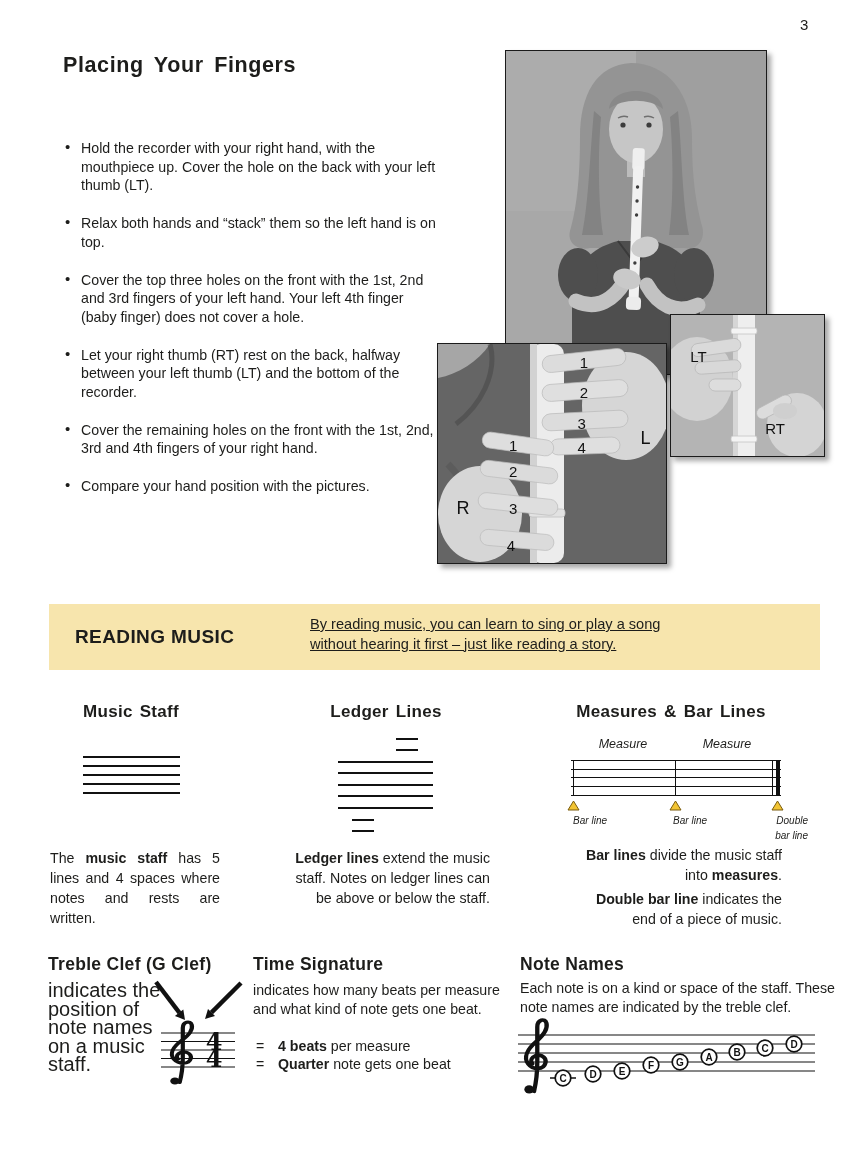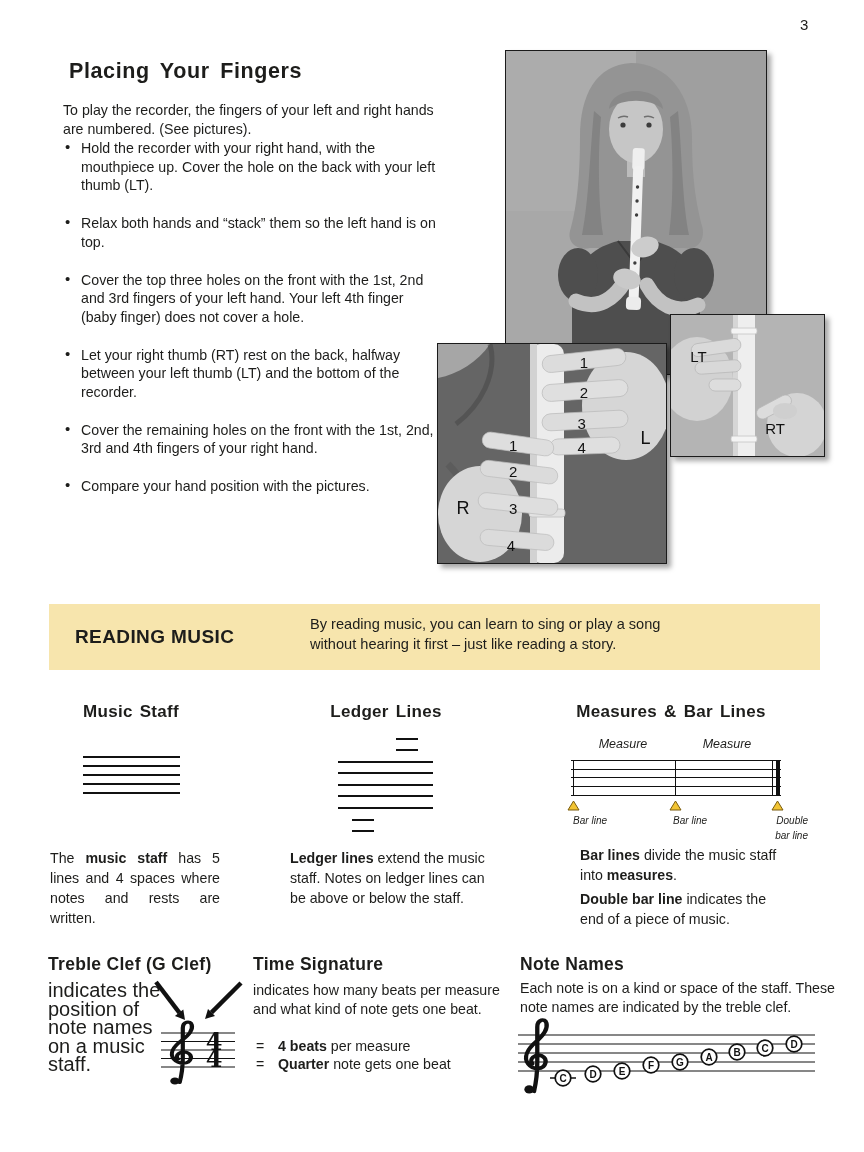--- a/index.html
+++ b/index.html
@@ -2,57 +2,57 @@
 <html><head>
 <meta charset="utf-8">
 <style>
   html,body{margin:0;padding:0;background:#e9e9e9;}
   .page{position:relative;width:864px;height:1152px;background:#ffffff;overflow:hidden;
         font-family:"Liberation Sans","DejaVu Sans",sans-serif;color:#1d1d1b;}
   .abs{position:absolute;}
 
   
   .pagenum{left:800px;top:16px;font-size:15px;}
-  .h-title{left:63px;top:53px;font-size:21.5px;font-weight:800;letter-spacing:.6px;word-spacing:4px;margin:6px;}
+  .h-title{left:63px;top:53px;font-size:21.5px;font-weight:800;letter-spacing:.6px;word-spacing:4px;margin:0;}
   .intro{left:63px;top:87px;width:378px;font-size:14.2px;line-height:18.7px;}
   .bullets{left:63px;top:139px;width:375px;margin:0;padding:0;list-style:none;font-size:14.2px;line-height:18.7px;}
   .bullets li{position:relative;padding-left:18px;margin-bottom:19px;}
   .bullets li::before{content:"•";position:absolute;left:2px;top:-1px;font-size:15px;}
 
   
   .photo{border:1px solid #1b1b1b;box-shadow:4px 4px 5px rgba(0,0,0,.35);overflow:hidden;}
   .photo-main{left:505px;top:50px;width:260px;height:323px;z-index:1;}
   .photo-back{left:670px;top:314px;width:153px;height:141px;z-index:3;}
   .photo-front{left:437px;top:343px;width:228px;height:219px;z-index:2;}
   .photo svg{display:block;}
   .plabel{position:absolute;transform:translate(-50%,-50%);font-size:15px;color:#111;font-weight:500;}
   .plabel.big{font-size:18px;}
 
   
   .banner{left:49px;top:604px;width:771px;height:66px;background:#f7e5ad;}
   .banner-title{position:absolute;left:26px;top:22px;font-size:19px;font-weight:800;letter-spacing:.4px;}
-  .banner-text{position:absolute;left:261px;top:11px;width:395px;font-size:14.6px;line-height:19.5px;}
+  .banner-text{position:absolute;left:261px;top:11px;width:395px;font-size:14.6px;line-height:19.5px;text-decoration:underline;}
 
   
   .colhead{top:702px;font-size:17px;font-weight:800;text-align:center;letter-spacing:.3px;word-spacing:2px;}
   .ch1{left:58px;width:146px;} .ch2{left:313px;width:146px;} .ch3{left:566px;width:210px;}
   .sline{position:absolute;left:0;width:100%;background:#111;}
   .staff1{left:83px;top:756px;width:97px;height:39px;}
   .staff1 .sline{height:1.6px;}
   .ledgerg{left:338px;top:737px;width:95px;height:96px;}
   .ledgerg .sline{height:2.2px;}
   .ledgerg .short{width:22px;}
   .measuresg{left:571px;top:737px;width:212px;height:106px;font-style:italic;}
   .mlabel{position:absolute;top:0;width:90px;text-align:center;font-size:12.5px;}
   .mstaff{position:absolute;left:0;top:23px;width:210px;height:36px;}
   .mstaff .sline{height:1.1px;}
   .vline{position:absolute;top:0;height:36px;background:#111;}
   .tri{position:absolute;top:63px;}
   .blabel{position:absolute;top:77px;width:62px;text-align:right;font-size:10px;line-height:14.5px;}
-  .colbody{font-size:14.2px;line-height:20px;}
+  .colbody{font-size:14.2px;line-height:20px;text-align:right;}
   .cb1{left:50px;top:848px;width:170px;text-align:justify;}
   .cb2{left:290px;top:848px;width:200px;}
   .cb3a{left:580px;top:845px;width:202px;}
   .cb3b{left:580px;top:889px;width:202px;}
 
   
   .bhead{top:954px;font-size:17.5px;font-weight:800;letter-spacing:.3px;margin:0;}
   .bh1{left:48px;} .bh2{left:253px;} .bh3{left:520px;}
   .tc-body{left:48px;top:981px;width:118px;font-size:20px;line-height:18.6px;}
   .ts-body{left:253px;top:981px;width:268px;font-size:14.2px;line-height:18.6px;}
@@ -63,21 +63,20 @@
   .nn-graphic{left:512px;top:1008px;}
 </style>
 </head>
 <body>
 
 <div class="page">
 
   <div class="abs pagenum">3</div>
 
   <h1 class="abs h-title">Placing Your Fingers</h1>
-  <p class="abs intro">To play the recorder, the fingers of your left and right hands are numbered.  (See pictures).</p>
   <ul class="abs bullets">
     <li>Hold the recorder with your right hand, with the mouthpiece up.  Cover the hole on the back with your left thumb (LT).</li>
     <li>Relax both hands and “stack” them so the left hand is on top.</li>
     <li>Cover the top three holes on the front with the 1st, 2nd and 3rd fingers of your left hand.  Your left 4th finger (baby finger) does not cover a hole.</li>
     <li>Let your right thumb (RT) rest on the back, halfway between your left thumb (LT) and the bottom of the recorder.</li>
     <li>Cover the remaining holes on the front with the 1st, 2nd, 3rd and 4th fingers of your right hand.</li>
     <li>Compare your hand position with the pictures.</li>
   </ul>
 
   <div class="abs photo photo-main">

